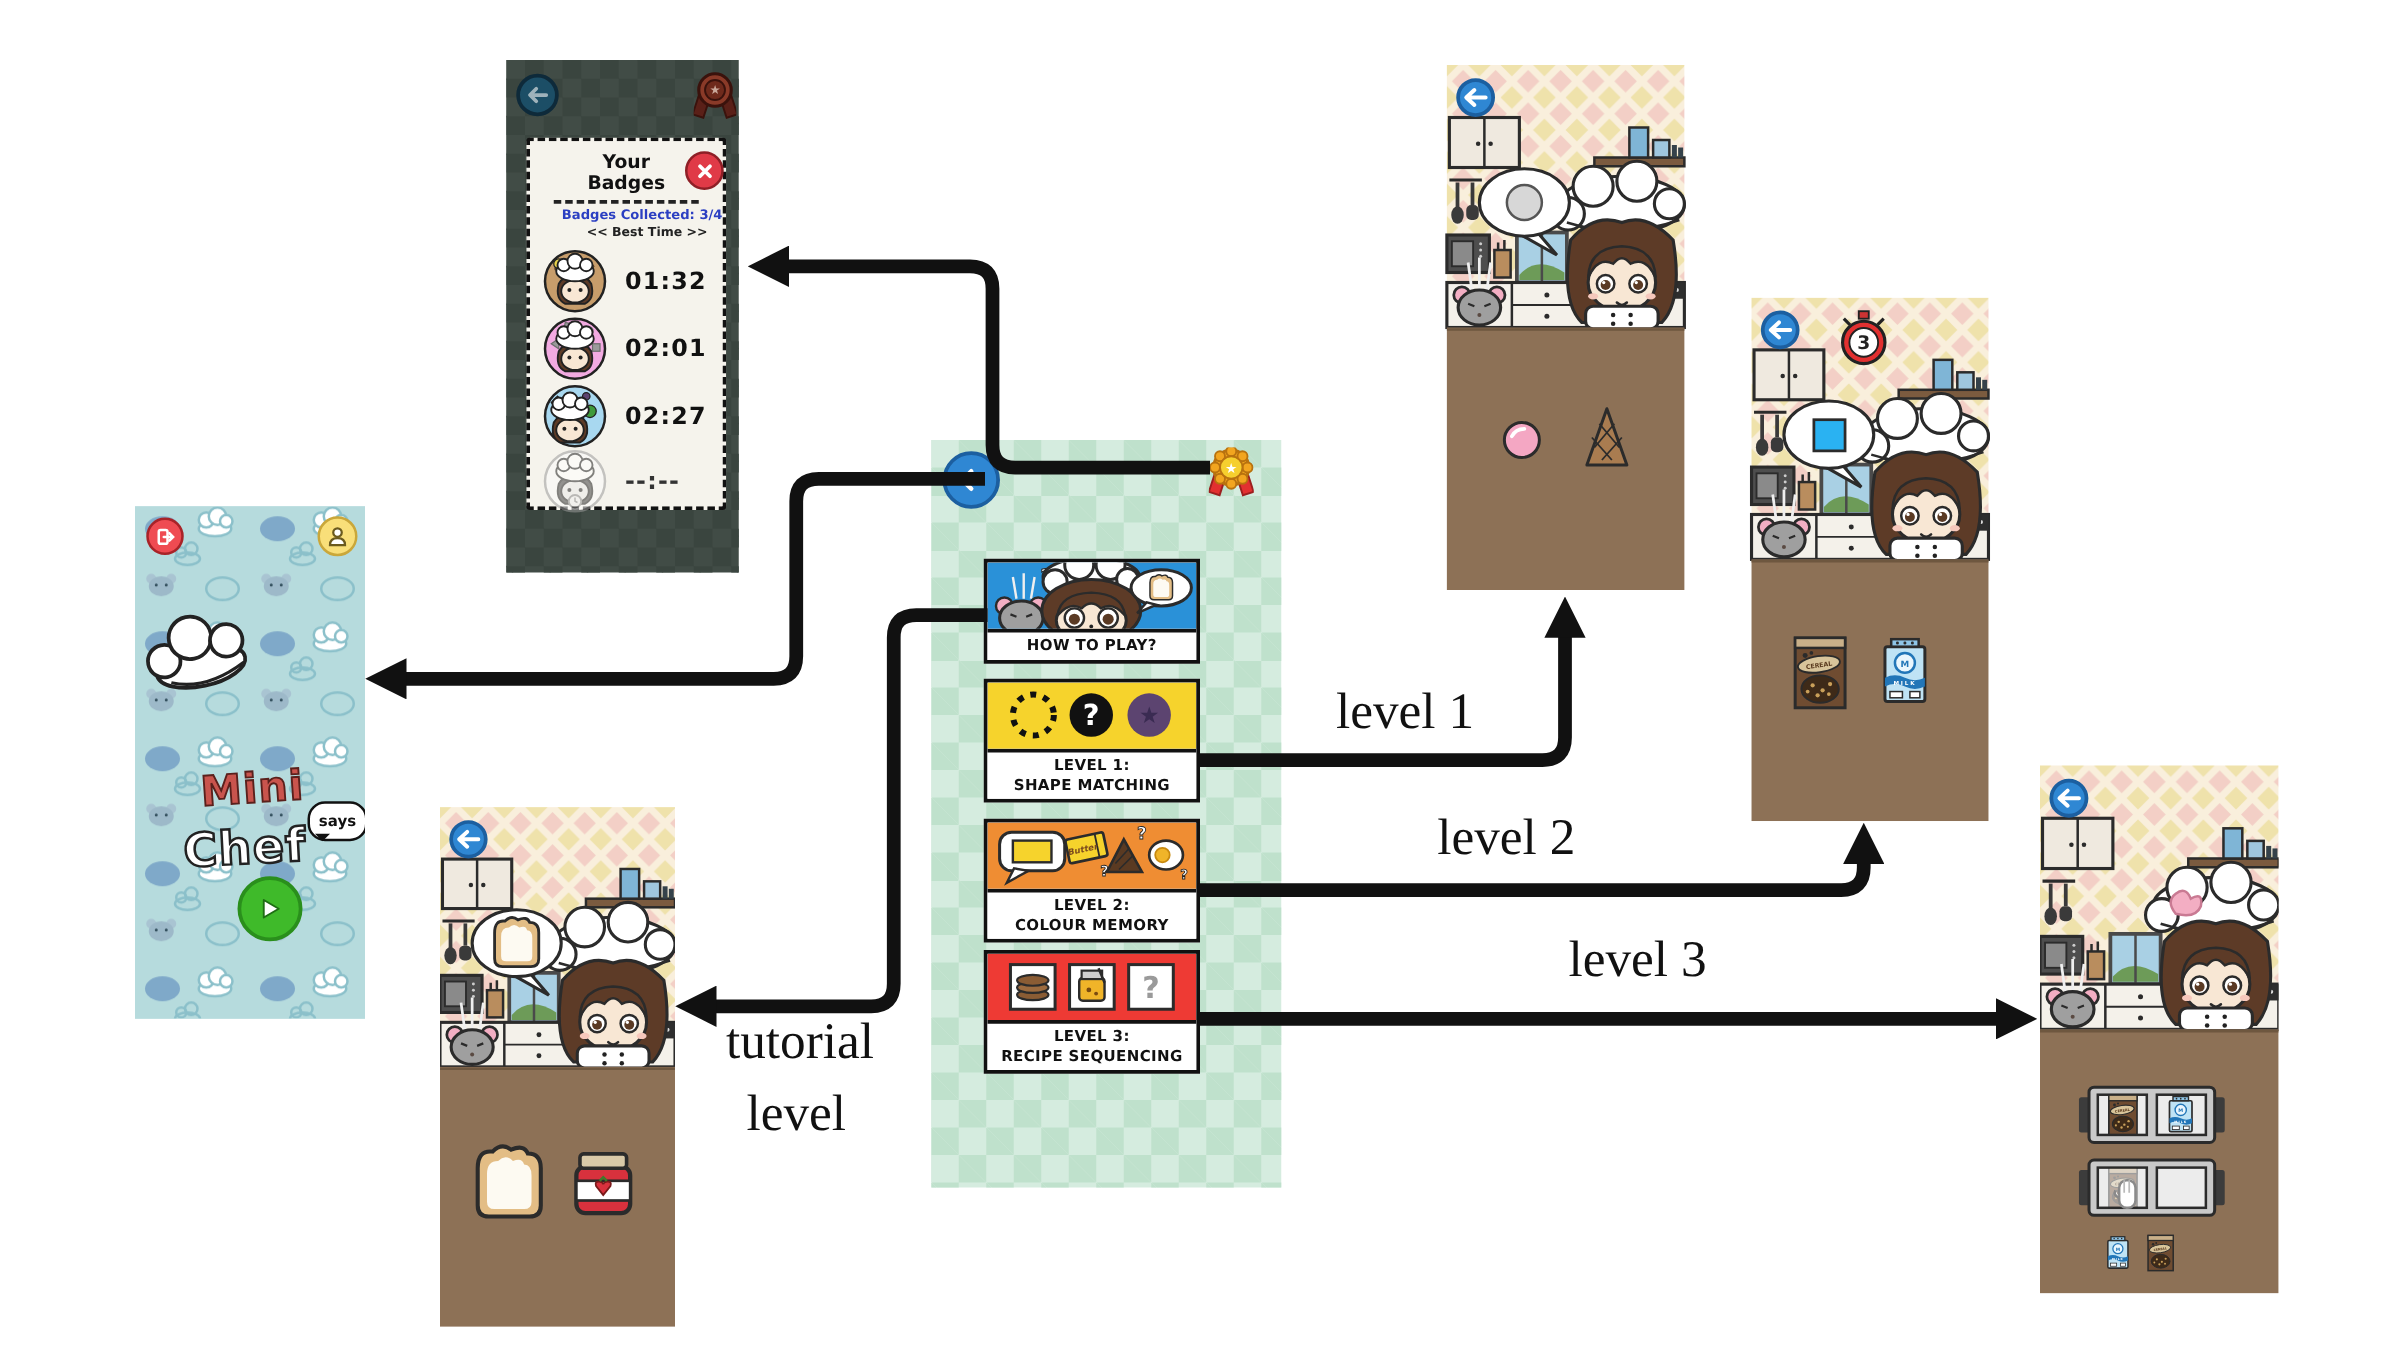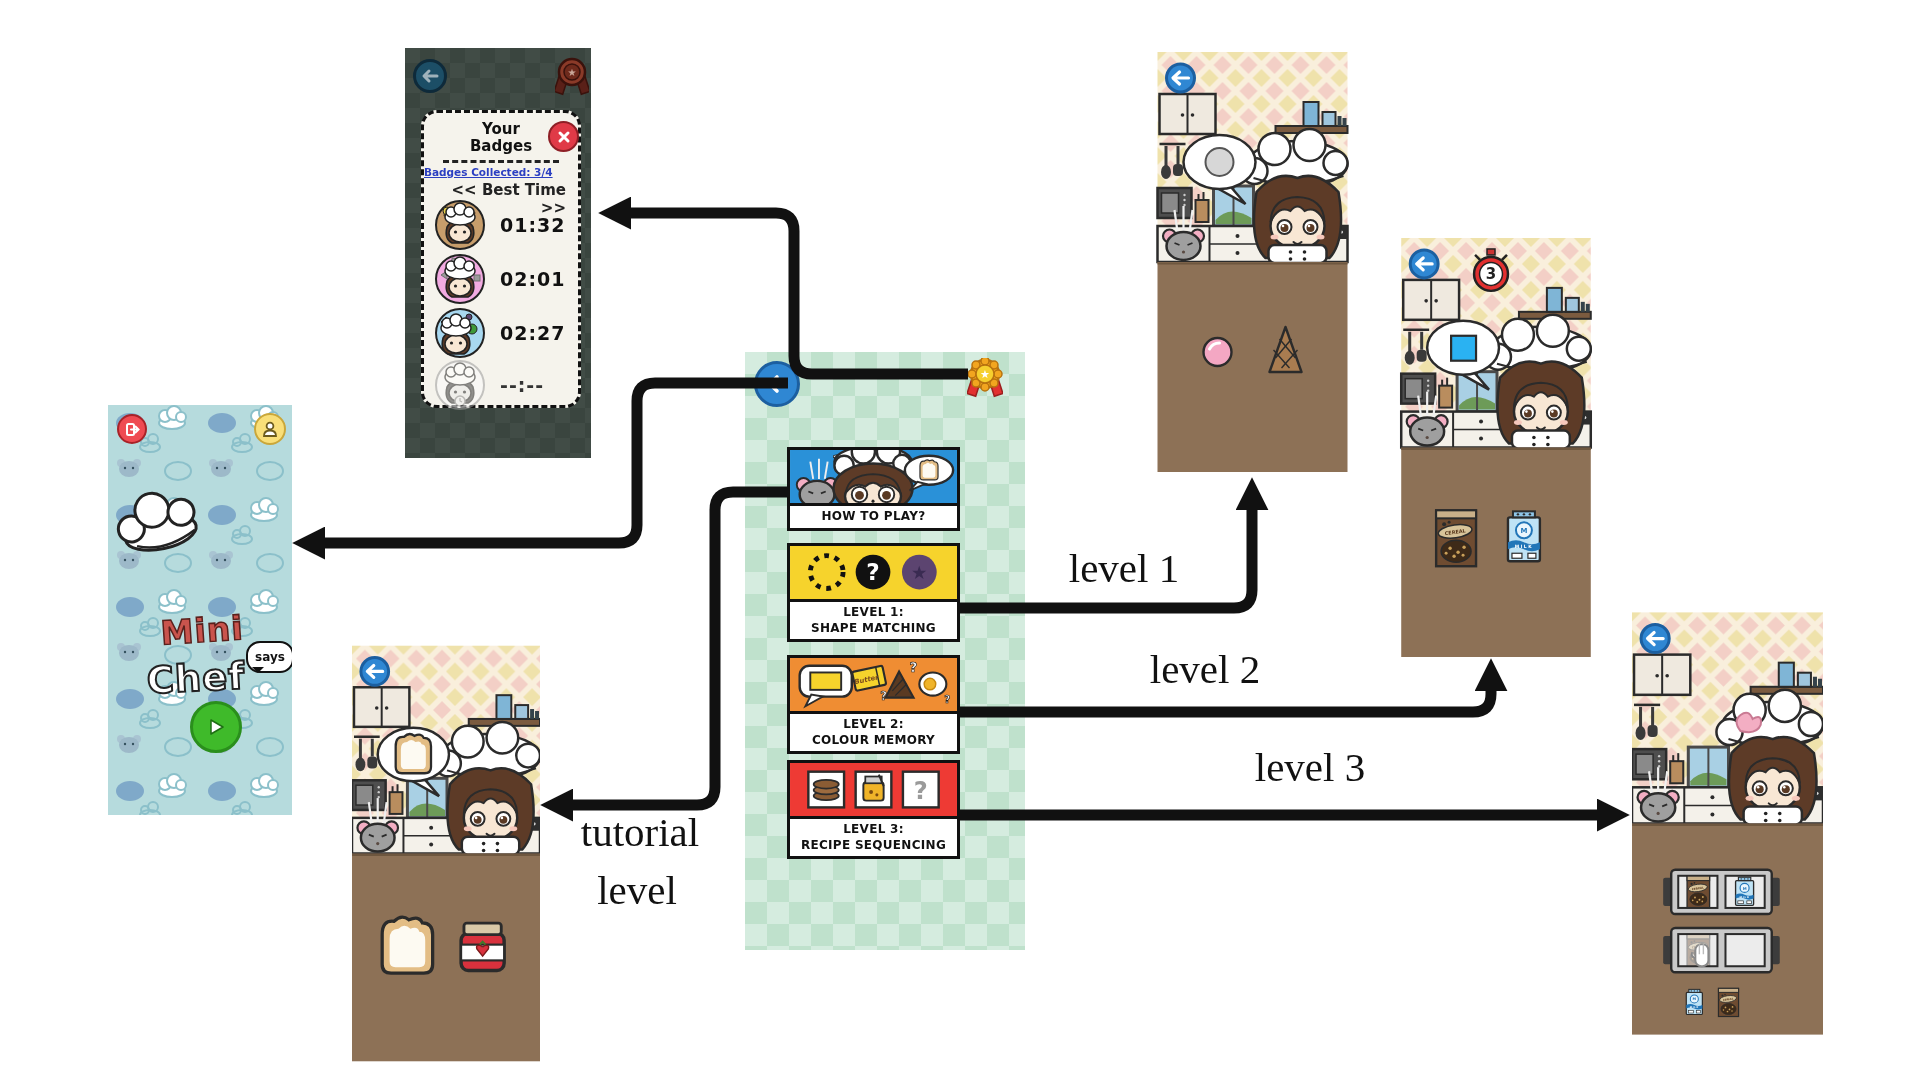--- a/index.html
+++ b/index.html
@@ -8,25 +8,25 @@
   .screen{position:absolute;overflow:hidden;}
   .note{position:absolute;transform:translate(-50%,-50%);font-family:"Liberation Serif",serif;
         font-size:41px;color:#111;white-space:nowrap;}
   
   #badge-screen{background-color:#414c46;
     background-image:linear-gradient(45deg,#3a453f 25%,transparent 25%,transparent 75%,#3a453f 75%),
                      linear-gradient(45deg,#3a453f 25%,transparent 25%,transparent 75%,#3a453f 75%);
     background-position:0 0,15px 15px;background-size:30px 30px;}
   .round-btn{position:absolute;border-radius:50%;display:flex;align-items:center;justify-content:center;}
   #badge-panel{position:absolute;left:16px;top:62px;width:154px;height:292px;background:#f5f3ec;
-    border:3px dashed #111;border-radius:16px;}
+    border:3px dashed #111;border-radius:3px;}
   #badge-panel .ttl{margin-top:8px;text-align:center;font-weight:bold;font-size:15px;line-height:1.15;color:#111;}
   #badge-divider{width:116px;margin:4px auto 3px;border-top:3px dashed #222;}
-  #badge-collected{text-align:left;font-size:10.5px;font-weight:bold;color:#2b3fc2;text-decoration:underline;}
-  #best-time{text-align:right;padding-right:12px;font-size:15px;font-weight:bold;color:#222;margin-top:3px;}
+  #badge-collected{text-align:right;font-size:10.5px;font-weight:bold;color:#2b3fc2;}
+  #best-time{text-align:right;padding-right:12px;font-size:10px;font-weight:bold;color:#222;margin-top:3px;}
   .badge-row{position:absolute;left:10px;width:134px;height:52px;display:flex;align-items:center;}
   .badge-row .time{margin-left:14px;font-size:19px;font-weight:bold;color:#111;letter-spacing:1px;}
   .badge-row.locked svg{filter:grayscale(1) opacity(.55);}
   .badge-row.locked .time{color:#333;}
   
   #menu-screen{background:#b6dbdd;}
   #menu-screen .pat,#center-screen .patsvg{position:absolute;inset:0;}
   #logo{position:absolute;left:0;top:84px;width:184px;height:130px;}
   #logo-mini{position:absolute;left:44px;top:122px;width:100px;text-align:center;font-weight:bold;
     font-size:33px;color:#c9544d;-webkit-text-stroke:1.5px #5a201c;transform:rotate(-4deg);letter-spacing:1px;}

